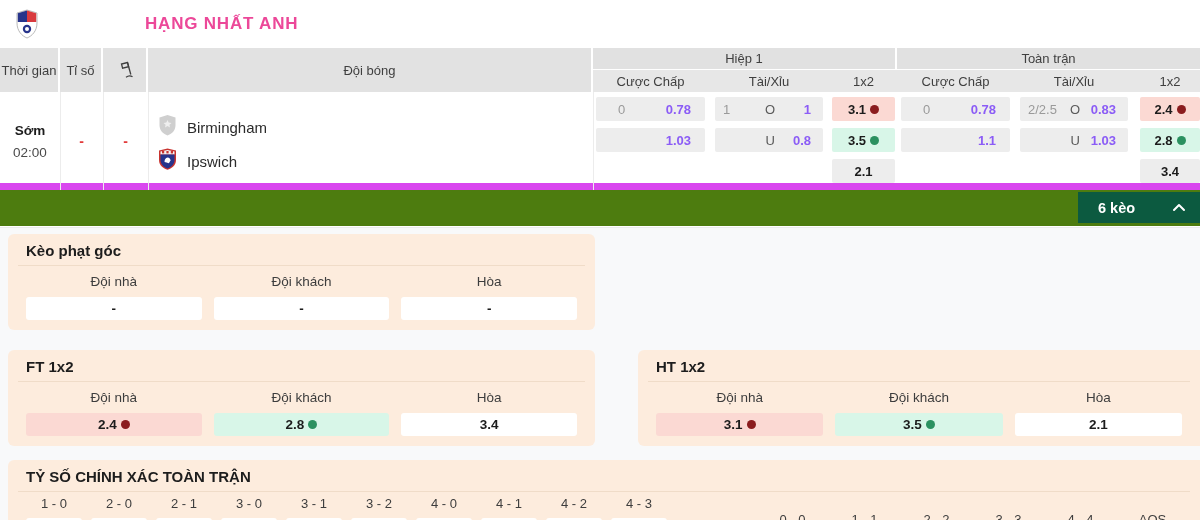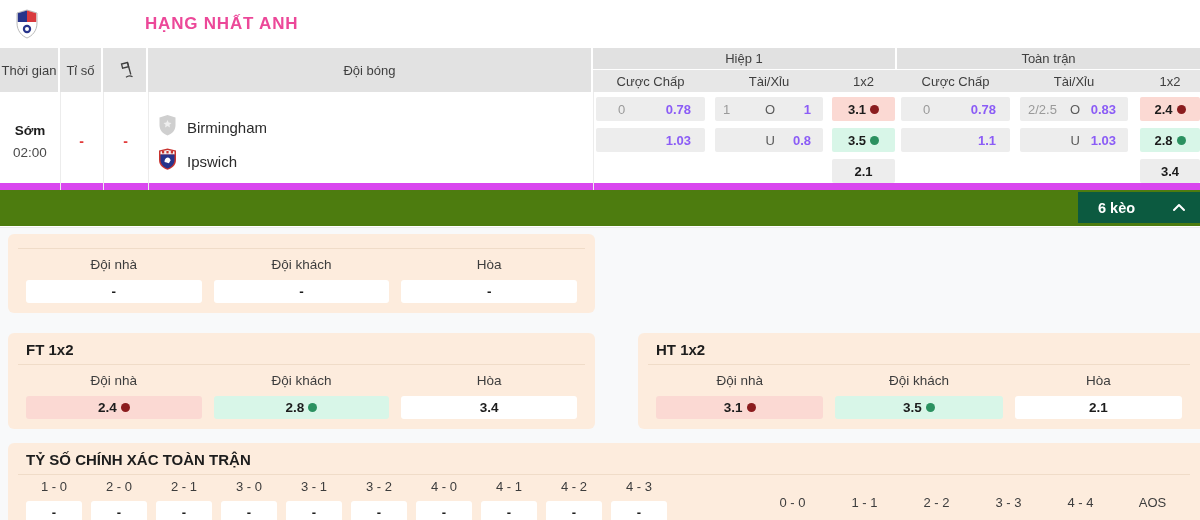--- a/index.html
+++ b/index.html
@@ -246,20 +246,21 @@
     <span class="keo-label">6 kèo</span>
     <svg class="keo-chev" width="14" height="9" viewBox="0 0 14 9">
       <polyline points="2,7 7,2 12,7" fill="none" stroke="#fff" stroke-width="2" stroke-linecap="round" stroke-linejoin="round"></polyline>
     </svg>
   </div>
 </div>
 
 <div class="lower">
 
   <section class="panel p-corner">
+    <h3>Kèo phạt góc</h3>
     <div class="p-div"></div>
     <div class="t3cols" id="cols-corner">
         <div class="t3col">
           <div class="t3lab">Đội nhà</div>
           <div class="t3val">
             <span>-</span>
           </div>
         </div>
         <div class="t3col">
           <div class="t3lab">Đội khách</div>

